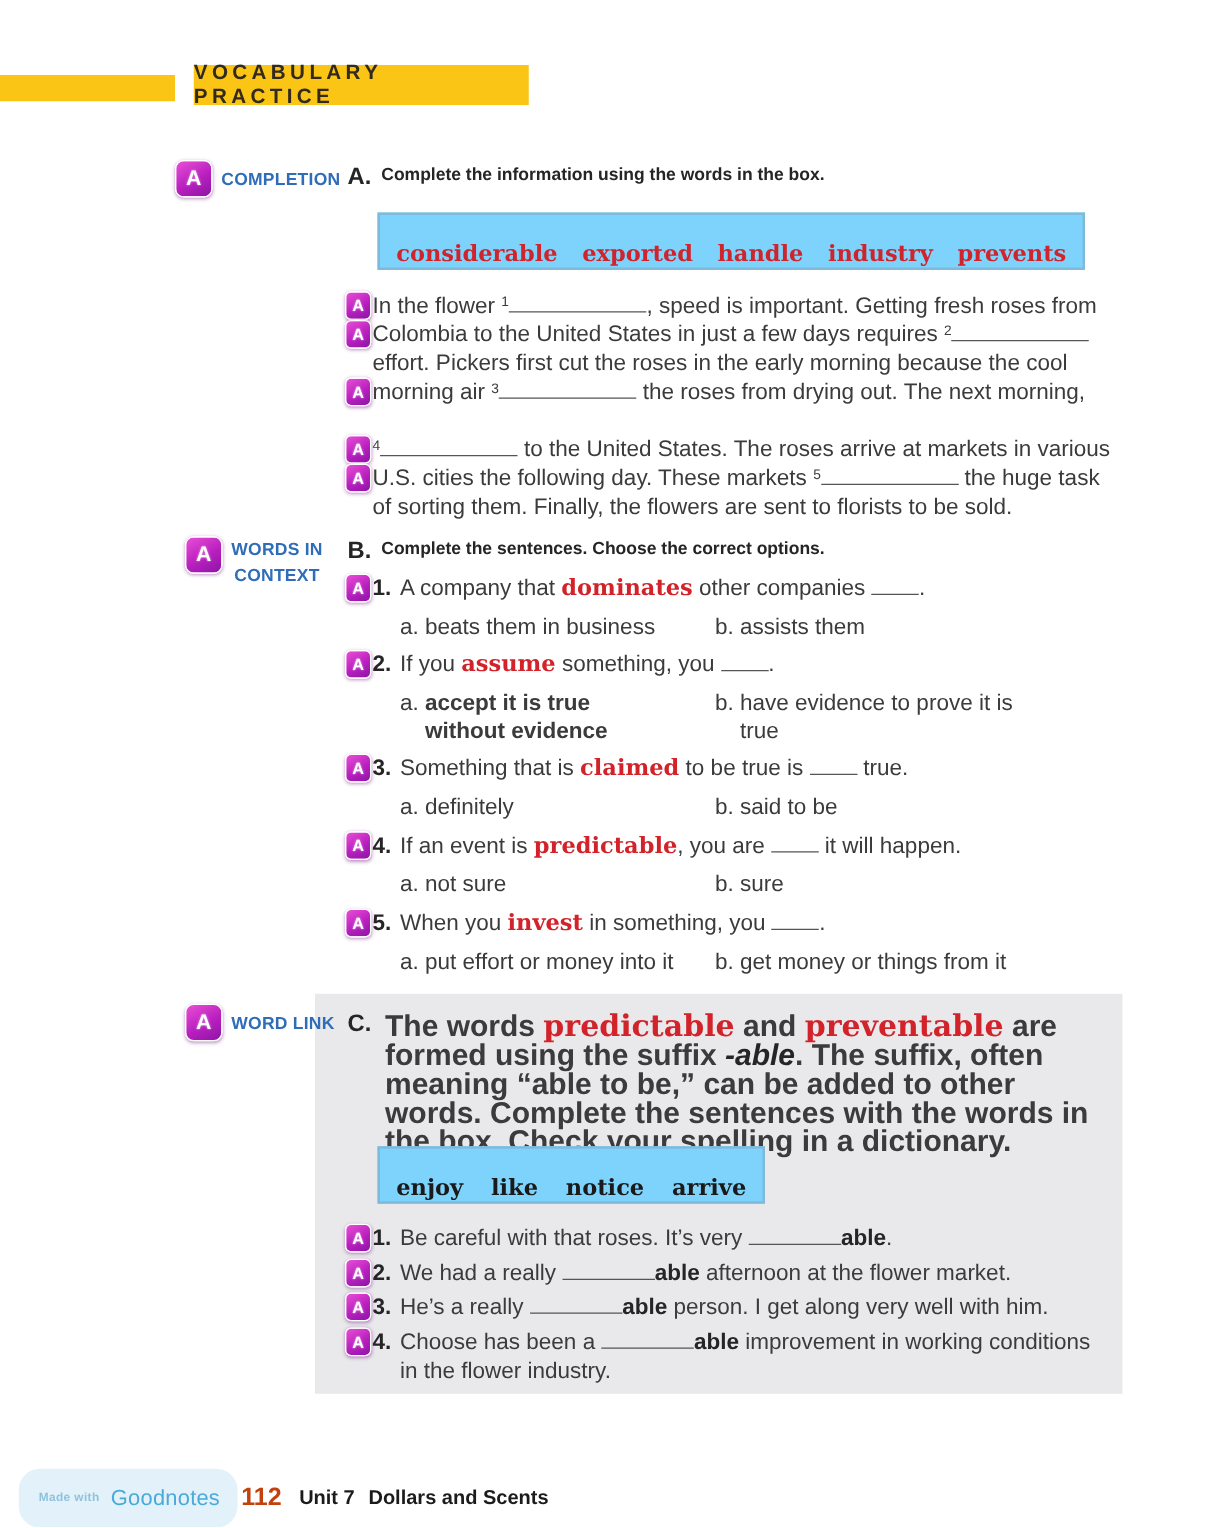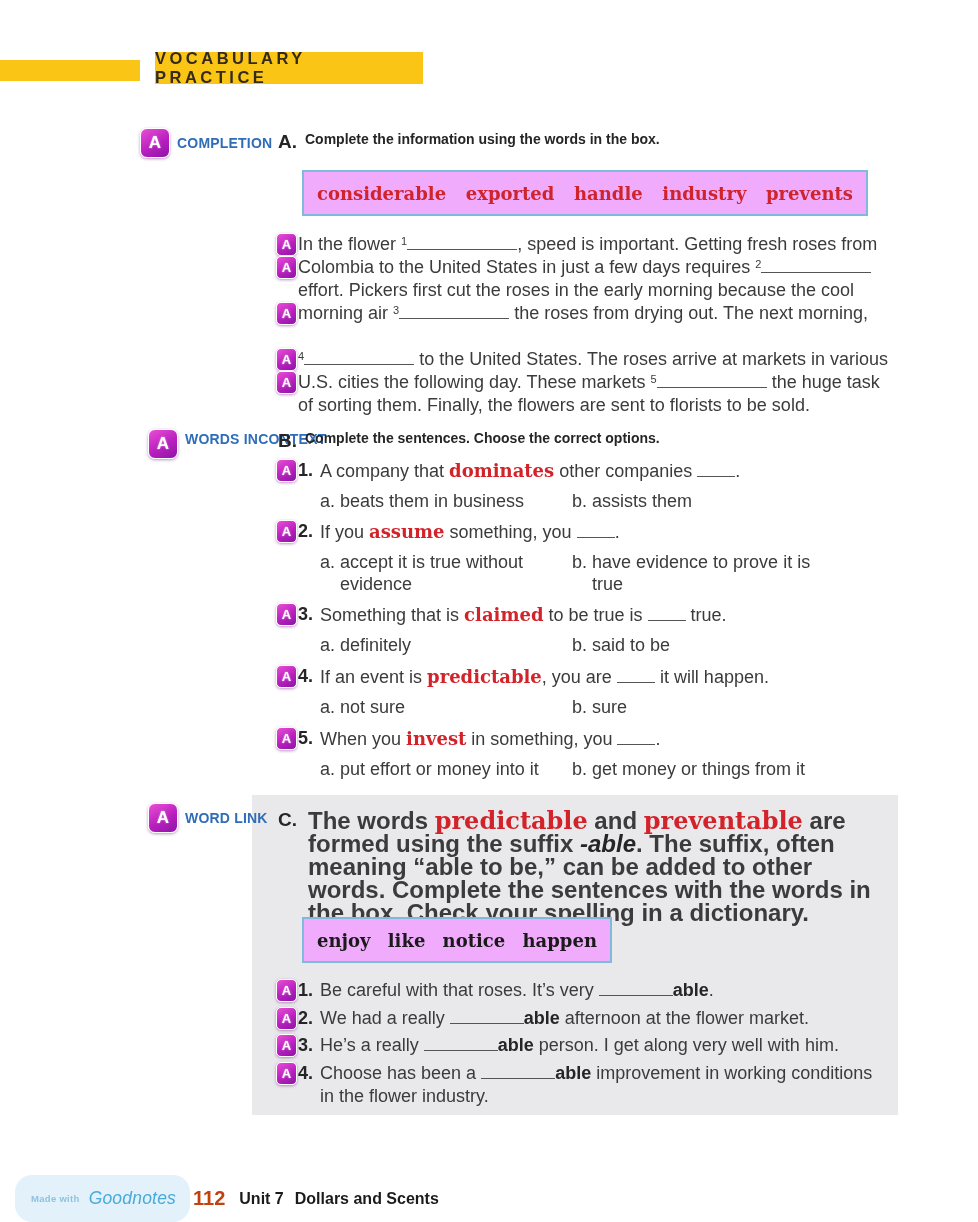--- a/index.html
+++ b/index.html
@@ -17,29 +17,29 @@
   .sticker{background:linear-gradient(150deg,#ea4fd6 0%,#b81fbe 55%,#8d15a6 100%);
            border:1.5px solid #ffffff;border-radius:7px;box-sizing:border-box;
            box-shadow:0 1px 3px rgba(110,15,125,.45);color:#ffffff;font-weight:bold;
            display:flex;align-items:center;justify-content:center;flex:none;
            text-shadow:0 0 2px rgba(255,255,255,.6);}
   .sticker.big{width:30px;height:30px;font-size:17px;}
   .sticker.small{width:21px;height:23px;font-size:13px;border-radius:5px;}
 
   .tag{color:#2f6db8;font-weight:bold;font-size:14px;letter-spacing:.2px;}
   .tagrow{display:flex;align-items:center;gap:7px;}
-  .tagcol{display:flex;flex-direction:row;align-items:center;line-height:21px;}
+  .tagcol{display:flex;flex-direction:column;align-items:center;line-height:21px;}
 
   .h-letter{font-weight:bold;color:#252525;font-size:19px;flex:none;}
   .w27{width:27px;} .w30{width:30px;}
   .heading{display:flex;}
   .heading-text{font-weight:bold;color:#252525;font-size:14px;white-space:nowrap;}
 
   
-  .wordbox{border:2px solid #80badb;background:#f0abfc;display:flex;align-items:center;
+  .wordbox{border:2px solid #80badb;background:#7dd3fc;display:flex;align-items:flex-end;
            justify-content:space-between;padding:0 13px;box-sizing:border-box;}
   .wordbox .w{font-family:"DejaVu Serif",serif;font-weight:bold;font-size:18px;white-space:nowrap;}
   .wordbox-a .w{color:#cf242c;}
   .wordbox-c .w{color:#1a1a1a;}
 
   
   .row{padding-left:22px;font-size:18px;line-height:23px;color:#3b3b3b;}
   .row .sticker.small{position:absolute;left:0;top:0;}
   .nowrap{white-space:nowrap;}
   .sup{font-size:11px;position:relative;top:-5px;}
@@ -60,21 +60,21 @@
   .acol{width:252px;} .bcol{width:265px;}
 
   .graybox{background:#e9e9ec;}
   .intro-text{font-size:24px;line-height:23px;color:#3b3b3b;width:578px;}
 
   
   .footer{display:flex;align-items:center;}
   .pill{background:#e2f1fa;border-radius:17px;height:47px;display:flex;align-items:center;
         padding:0 14px 0 16px;gap:9px;}
   .made-with{font-size:9.5px;color:#8fc3dd;font-weight:bold;letter-spacing:.3px;}
-  .brand{font-size:17.5px;color:#49abda;letter-spacing:.2px;font-style:italic;}
+  .brand{font-size:17.5px;color:#49abda;letter-spacing:.2px;}
   .page-num{font-weight:bold;font-size:20px;color:#c2410c;margin-left:3px;}
   .unit{font-weight:bold;font-size:16px;color:#1b1b1b;margin-left:14px;}
   .unit-title{font-weight:bold;font-size:16px;color:#1b1b1b;margin-left:11px;}
 </style>
 </head>
 <body>
 
 <div class="page">
 
   <div class="abs topstrip"></div>
@@ -157,21 +157,21 @@
   </div>
 
   <div class="abs qrow" style="left:276px;top:520px;">
     <span class="sticker small" style="position:absolute;left:0;top:0;">A</span>
     <span class="num">2.</span>
     <span class="qtext"><span>If you </span><span class="kw">assume</span><span> something, you </span><span class="blank b38"></span><span>.</span></span>
   </div>
   <div class="abs opts" style="left:320px;top:551px;">
     <div class="opt acol">
       <span class="olabel">a.</span>
-      <span style="width:200px;">accept it is true without evidence</span>
+      <span style="width:200px;font-weight:bold;">accept it is true without evidence</span>
     </div>
     <div class="opt bcol">
       <span class="olabel">b.</span>
       <span style="width:240px;">have evidence to prove it is true</span>
     </div>
   </div>
 
   <div class="abs qrow" style="left:276px;top:603px;">
     <span class="sticker small" style="position:absolute;left:0;top:0;">A</span>
     <span class="num">3.</span>
@@ -229,21 +229,21 @@
 
   <div class="abs" style="left:278px;top:809px;display:flex;">
     <span class="h-letter w30">C.</span>
     <div class="intro-text heading-text" style="white-space:normal;"><span>The words </span><span class="kw">predictable</span><span> and </span><span class="kw">preventable</span><span> are formed using the suffix </span><span class="boldit">-able</span><span>. The suffix, often meaning “able to be,” can be added to other words. Complete the sentences with the words in the box. Check your spelling in a dictionary.</span></div>
   </div>
 
   <div class="abs wordbox wordbox-c" style="left:302px;top:917px;width:310px;height:46px;">
     <span class="w">enjoy</span>
     <span class="w">like</span>
     <span class="w">notice</span>
-    <span class="w">happen</span>
+    <span class="w">arrive</span>
   </div>
 
   <div class="abs qrow" style="left:276px;top:979px;">
     <span class="sticker small" style="position:absolute;left:0;top:0;">A</span>
     <span class="num">1.</span>
     <span class="itext"><span>Be careful with that roses. It’s very </span><span class="blank b74"></span><span class="bold">able</span><span>.</span></span>
   </div>
   <div class="abs qrow" style="left:276px;top:1007px;">
     <span class="sticker small" style="position:absolute;left:0;top:0;">A</span>
     <span class="num">2.</span>

